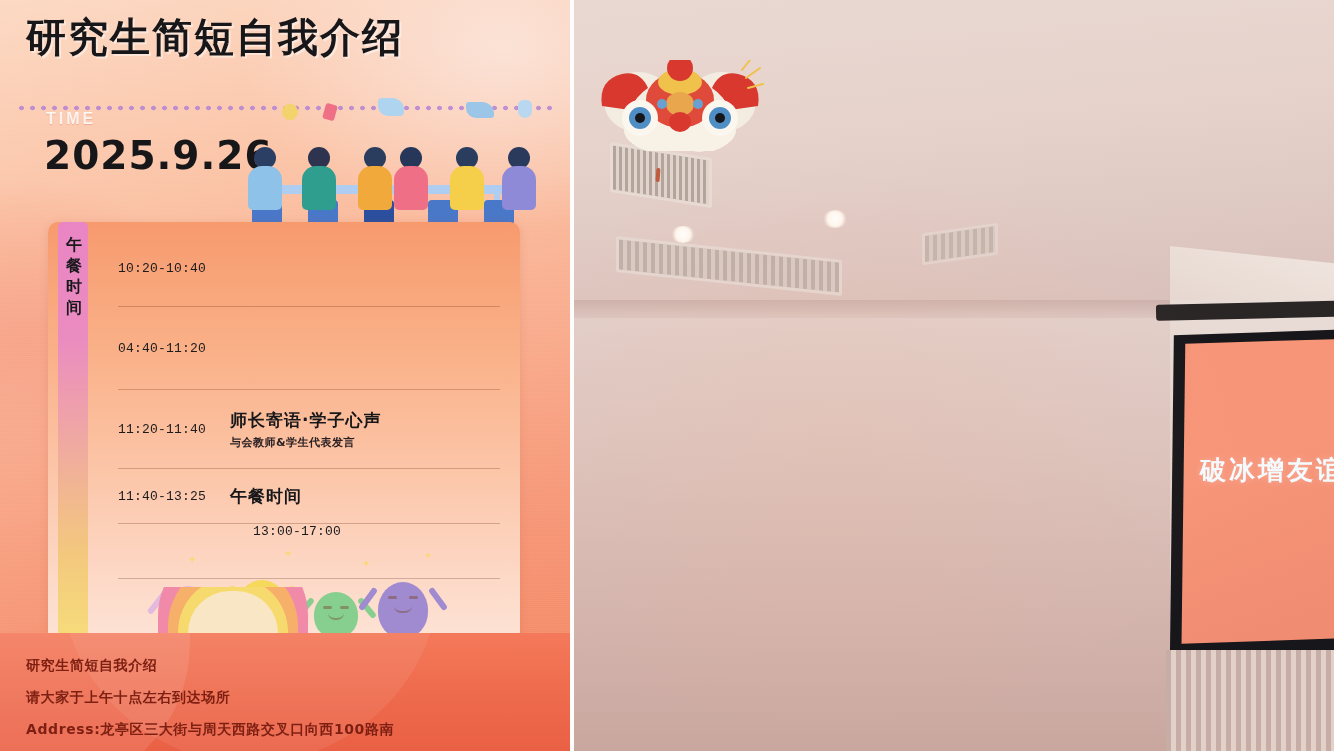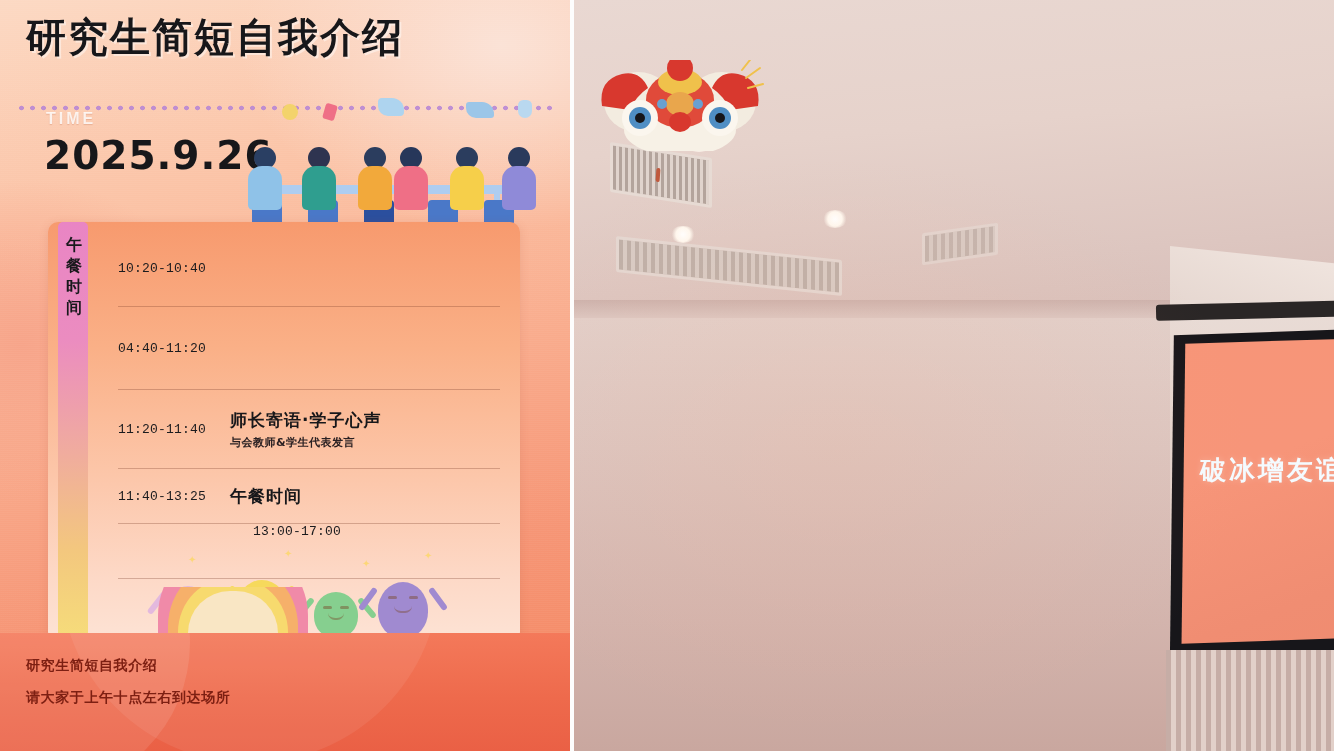--- a/index.html
+++ b/index.html
@@ -275,20 +275,21 @@
 
     <div id="posterFoot"></div>
     <div id="rainbow">
       <i style="background:#f08aa8;"></i>
       <i style="left:10px;width:130px;height:72px;border-radius:65px 65px 0 0;background:#f6b06a;"></i>
       <i style="left:20px;width:110px;height:56px;border-radius:55px 55px 0 0;background:#f7da6e;"></i>
       <i style="left:30px;width:90px;height:42px;border-radius:45px 45px 0 0;background:#f9e6c4;"></i>
     </div>
     <div class="foottxt" style="bottom:76px;">研究生简短自我介绍</div>
     <div class="foottxt" style="bottom:44px;">请大家于上午十点左右到达场所</div>
+    <div class="foottxt" style="bottom:12px;">Address:龙亭区三大街与周天西路交叉口向西100路南</div>
   </div>
 
   <div id="photo">
     <div id="ceiling"></div>
 
     <div class="vent" style="left:40px;top:150px;width:96px;height:44px;transform:skewY(9deg);"></div>
     <span class="sprink" style="left:86px;top:168px;transform:rotate(4deg);"></span>
     <div class="ventWide" style="left:46px;top:248px;width:220px;height:30px;transform:skewY(6deg);"></div>
     <div class="ventWide" style="left:352px;top:228px;width:70px;height:26px;transform:skewY(-8deg);opacity:.8;"></div>
 

